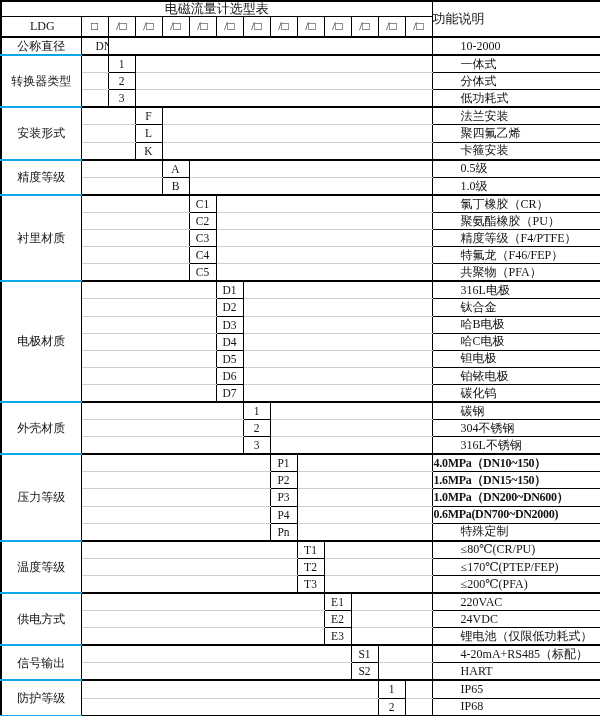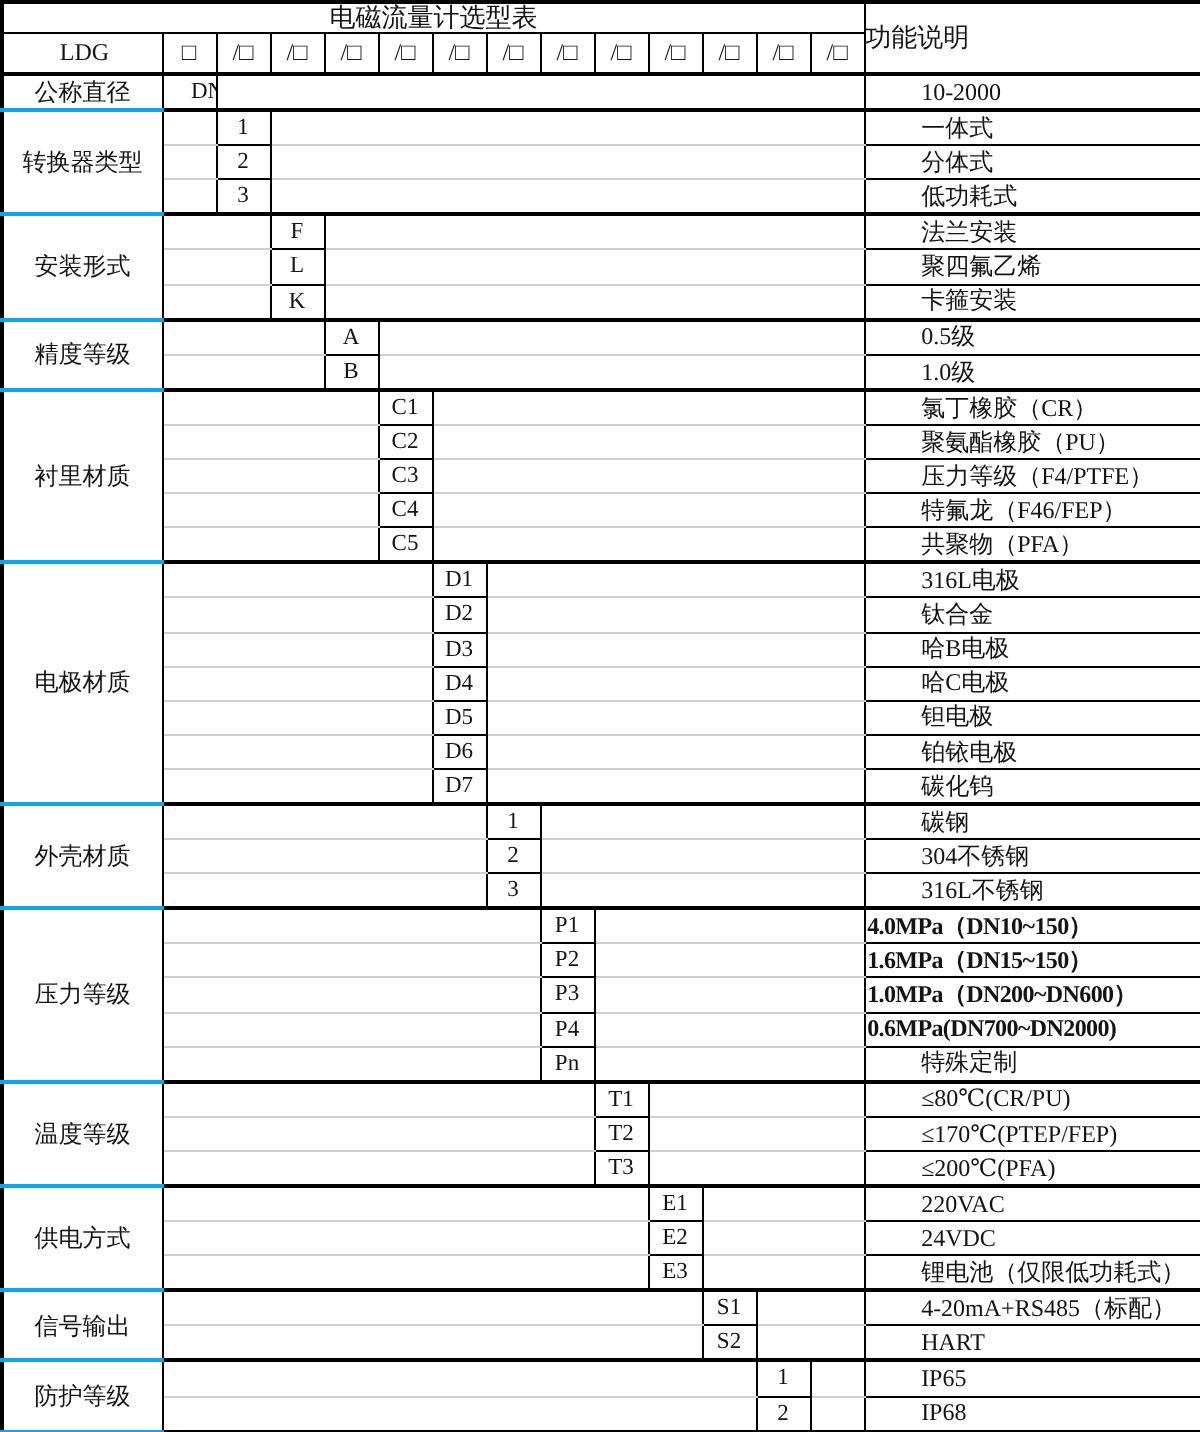--- a/index.html
+++ b/index.html
@@ -141,21 +141,21 @@
   <tr class="r">
     <td class="fill" colspan="4"></td>
     <td class="code">C2</td>
     <td class="fill" colspan="8"></td>
     <td class="desc">聚氨酯橡胶（PU）</td>
   </tr>
   <tr class="r">
     <td class="fill" colspan="4"></td>
     <td class="code">C3</td>
     <td class="fill" colspan="8"></td>
-    <td class="desc">压力等级（F4/PTFE）</td>
+    <td class="desc">精度等级（F4/PTFE）</td>
   </tr>
   <tr class="r">
     <td class="fill" colspan="4"></td>
     <td class="code">C4</td>
     <td class="fill" colspan="8"></td>
     <td class="desc">特氟龙（F46/FEP）</td>
   </tr>
   <tr class="r">
     <td class="fill gb" colspan="4"></td>
     <td class="code gb">C5</td>

